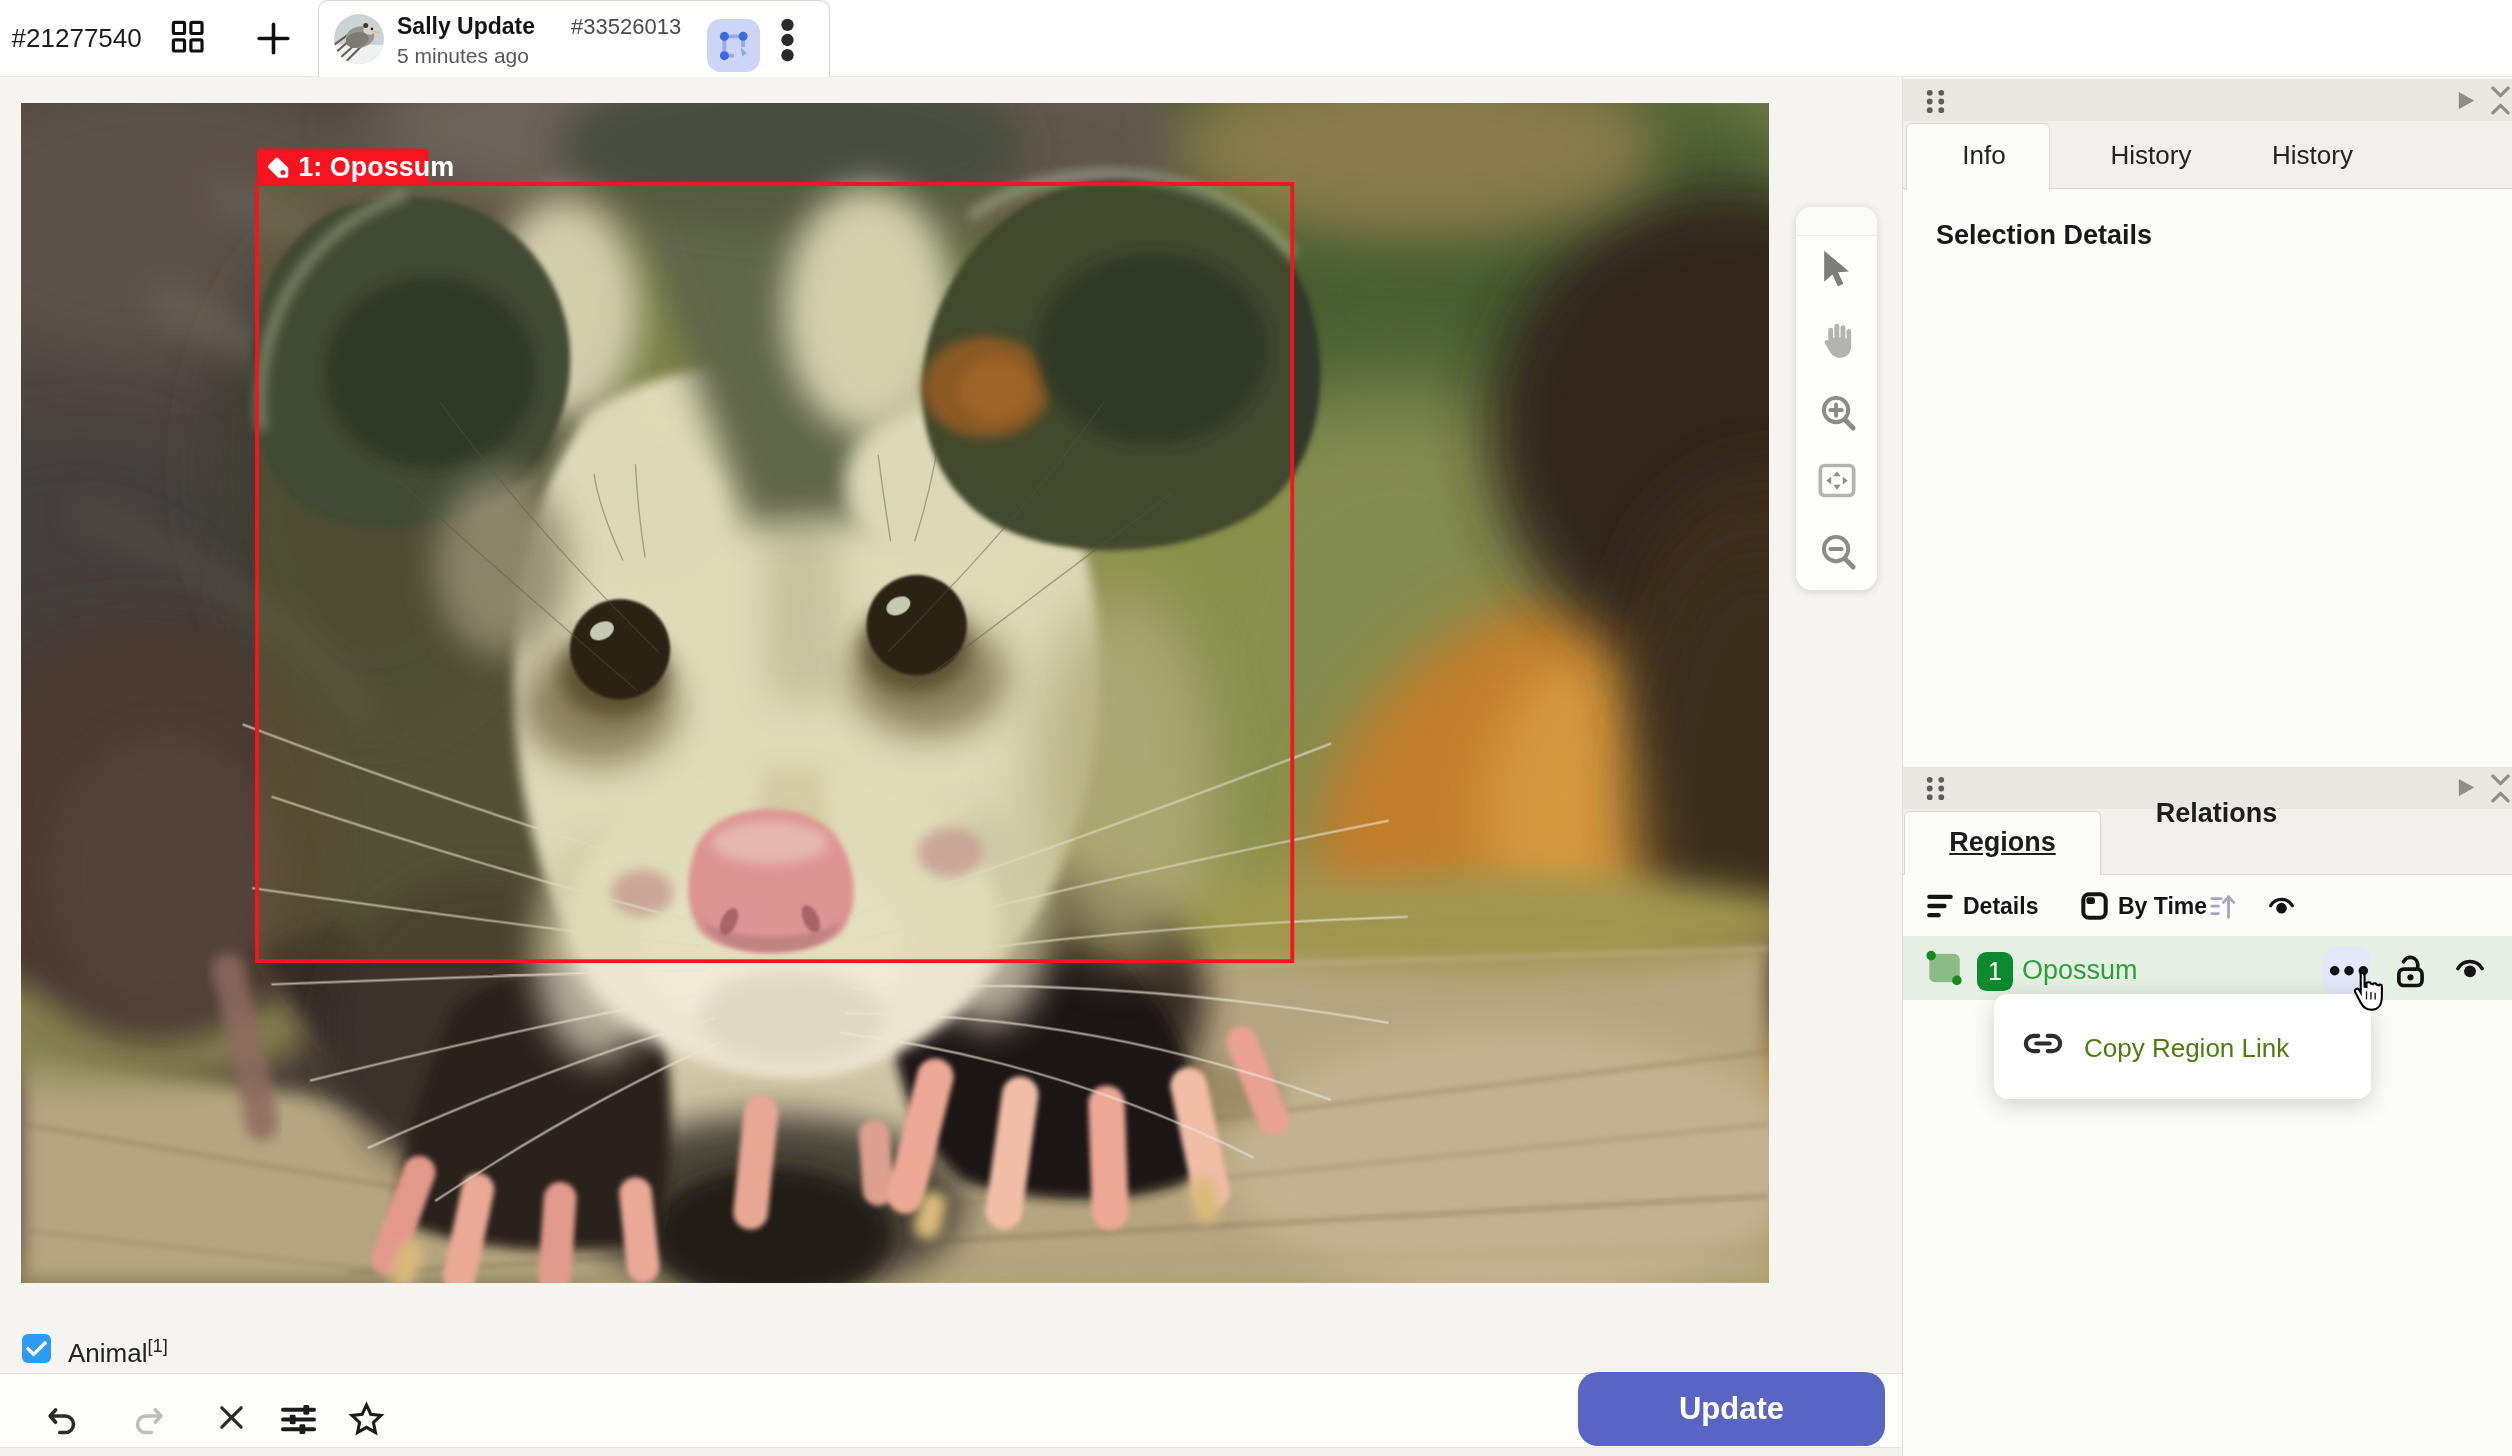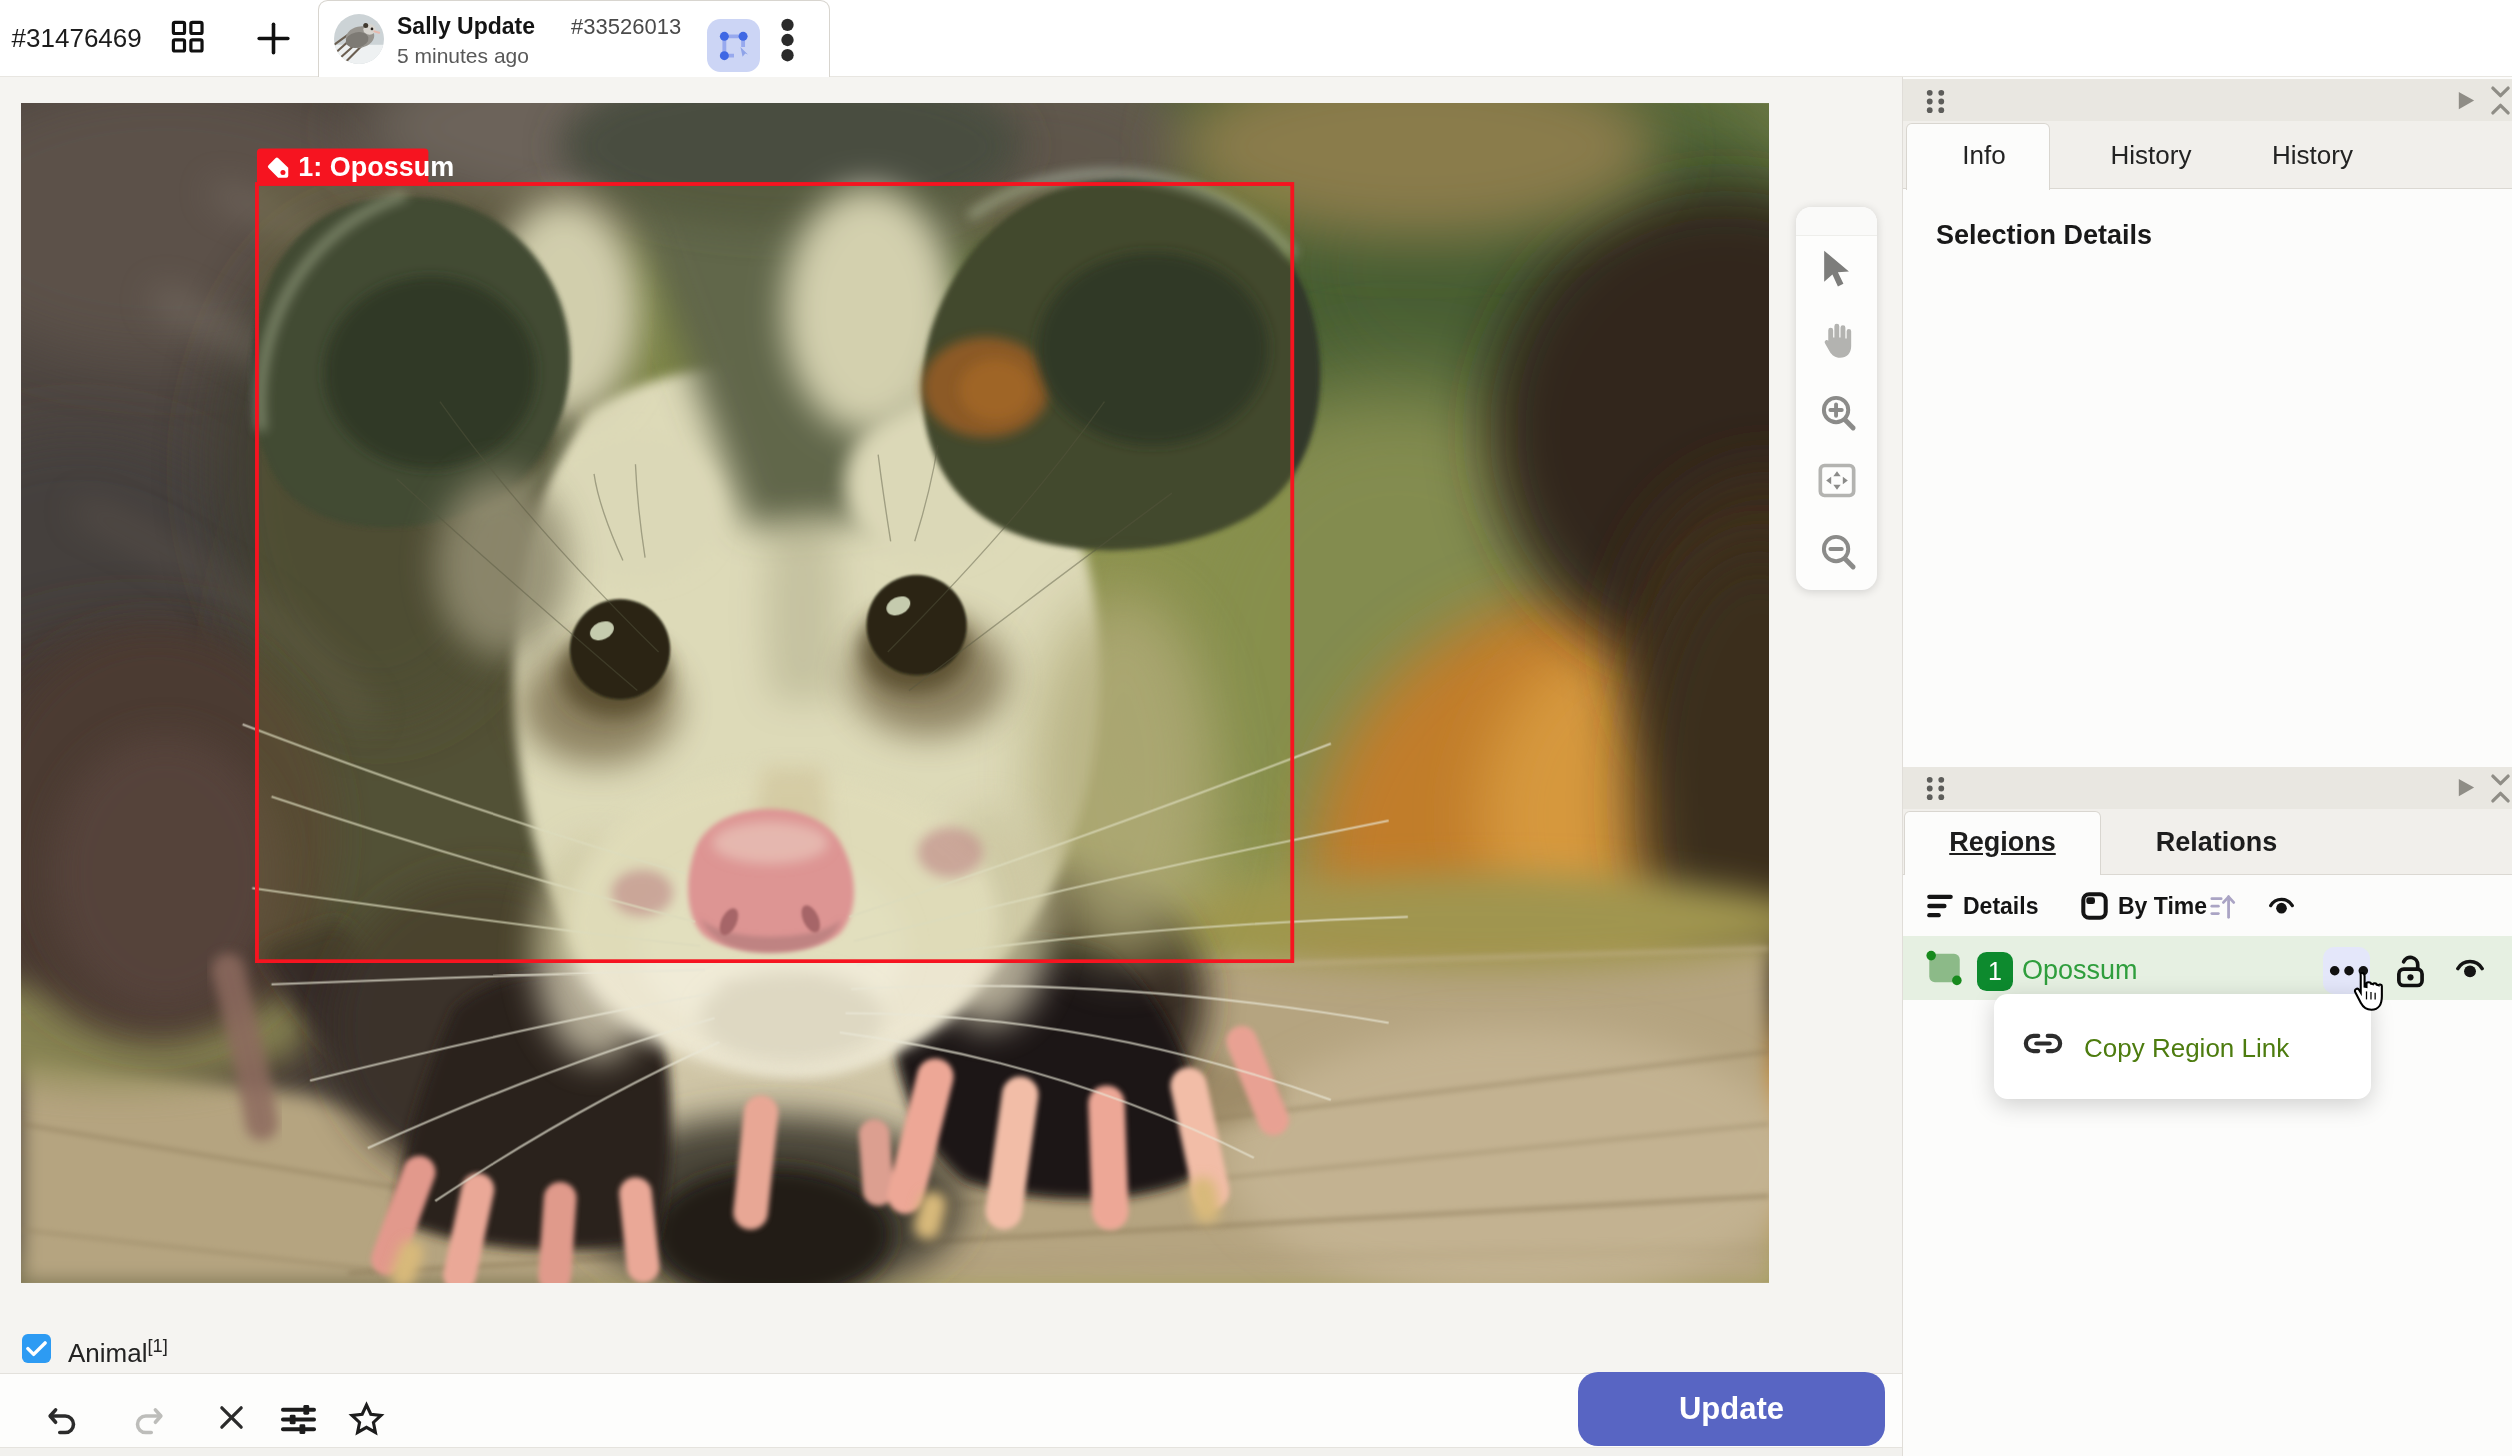--- a/index.html
+++ b/index.html
@@ -4,21 +4,21 @@
 <style>
   * { margin:0; padding:0; box-sizing:border-box; }
   html,body { width:2512px; height:1456px; overflow:hidden; }
   body { font-family:"Liberation Sans", sans-serif; background:#f5f4f1; position:relative; }
   .abs { position:absolute; }
 </style>
 </head>
 <body>
 
 <div class="abs" style="left:0;top:0;width:2512px;height:77px;background:#ffffff;border-bottom:1px solid #e8e6e1;"></div>
-<div class="abs" style="left:11.6px;top:23px;font-size:26px;color:#1c1c1c;">#31476469</div>
+<div class="abs" style="left:11.6px;top:23px;font-size:26px;color:#1c1c1c;">#21277540</div>
 
 <svg class="abs" style="left:171px;top:20px" width="35" height="35" viewBox="0 0 44 44">
   <g fill="none" stroke="#101010" stroke-width="4">
     <rect x="3" y="3" width="14" height="14" rx="2"></rect>
     <rect x="25" y="3" width="14" height="14" rx="2"></rect>
     <rect x="3" y="25" width="14" height="14" rx="2"></rect>
     <rect x="25" y="25" width="14" height="14" rx="2"></rect>
   </g>
 </svg>
 
@@ -347,21 +347,21 @@
 <svg class="abs" style="left:2490px;top:773px" width="21" height="31" viewBox="0 0 22 32">
   <g stroke="#8f8d86" stroke-width="3.4" fill="none" stroke-linecap="round" stroke-linejoin="round">
     <path d="M3 3 L11 11 L19 3"></path>
     <path d="M3 29 L11 21 L19 29"></path>
   </g>
 </svg>
 
 <div class="abs" style="left:1903px;top:809px;width:609px;height:66px;background:#f1efeb;border-bottom:1px solid #dbd8d2;"></div>
 <div class="abs" style="left:1904px;top:811px;width:197px;height:64px;background:#fcfcfb;border:1px solid #d9d6d0;border-bottom:none;border-radius:5.8px 5.8px 0 0;"></div>
 <div class="abs" style="left:1904px;top:809px;width:197px;height:66px;font-size:27px;font-weight:bold;color:#1d1d1d;display:flex;align-items:center;justify-content:center;text-decoration:underline;">Regions</div>
-<div class="abs" style="left:2101px;top:809px;width:231px;height:66px;font-size:27px;font-weight:bold;color:#1d1d1d;display:flex;align-items:center;justify-content:center;">Relations</div>
+<div class="abs" style="left:2101px;top:780px;width:231px;height:66px;font-size:27px;font-weight:bold;color:#1d1d1d;display:flex;align-items:center;justify-content:center;">Relations</div>
 
 <svg class="abs" style="left:1927px;top:893px" width="26" height="26" viewBox="0 0 27 27">
   <g stroke="#141414" stroke-width="4.6" stroke-linecap="round">
     <line x1="2.5" y1="4" x2="24.5" y2="4"></line>
     <line x1="2.5" y1="13.5" x2="18" y2="13.5"></line>
     <line x1="2.5" y1="23" x2="12" y2="23"></line>
   </g>
 </svg>
 <div class="abs" style="left:1963px;top:893px;font-size:23px;font-weight:bold;color:#141414;">Details</div>
 <svg class="abs" style="left:2081px;top:892px" width="27" height="28" viewBox="0 0 28 29">

